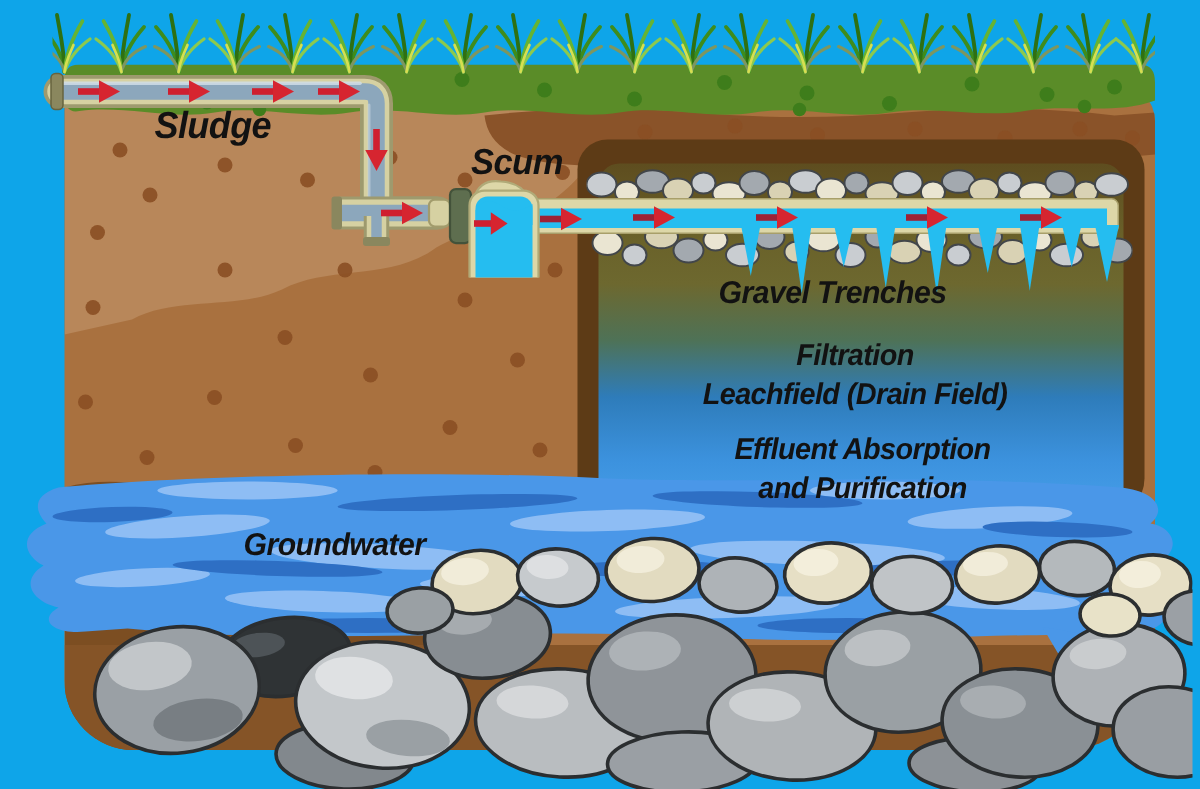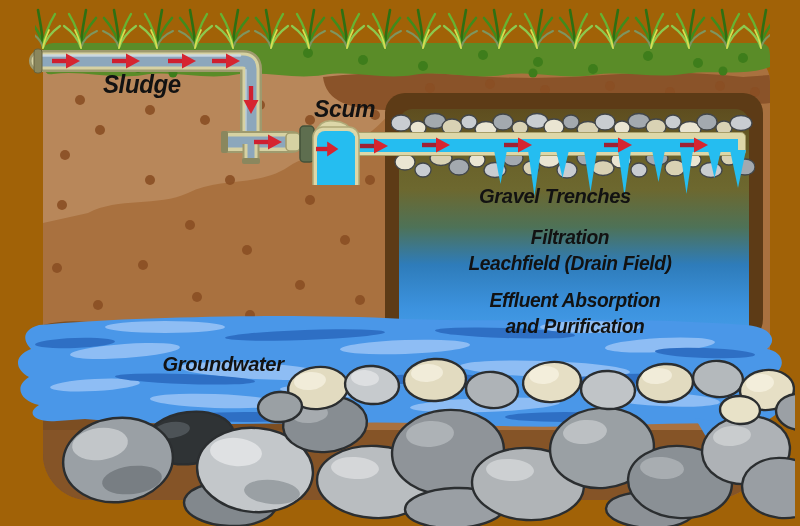--- a/index.html
+++ b/index.html
@@ -1,16 +1,16 @@
 <!DOCTYPE html>
 <html><head>
 <meta charset="utf-8">
 <style>
   html,body{margin:0;padding:0;background:#fff;}
-  .scene{position:relative;width:800px;height:526px;background:#a16207;overflow:hidden;
+  .scene{position:relative;width:800px;height:526px;background:#0ea5e9;overflow:hidden;
          font-family:"Liberation Sans",sans-serif;}
   .abs{position:absolute;}
   .soil{position:absolute;left:43px;top:55px;width:727px;height:445px;background:#a9713f;
         border-radius:14px 26px 60px 46px;overflow:hidden;}
   .soil svg{position:absolute;left:0;top:0;}
   .lbox{position:absolute;left:385px;top:93px;width:378px;height:252px;background:#5d3b16;
         border-radius:20px 20px 26px 26px;}
   .lgrad{position:absolute;left:399px;top:109px;width:350px;height:236px;border-radius:14px;
         background:linear-gradient(180deg,#5e4d1f 0%,#6a622a 22%,#6d682f 34%,#4e7257 50%,
                    #2e7cba 66%,#3c92de 84%,#47a0ea 100%);}

